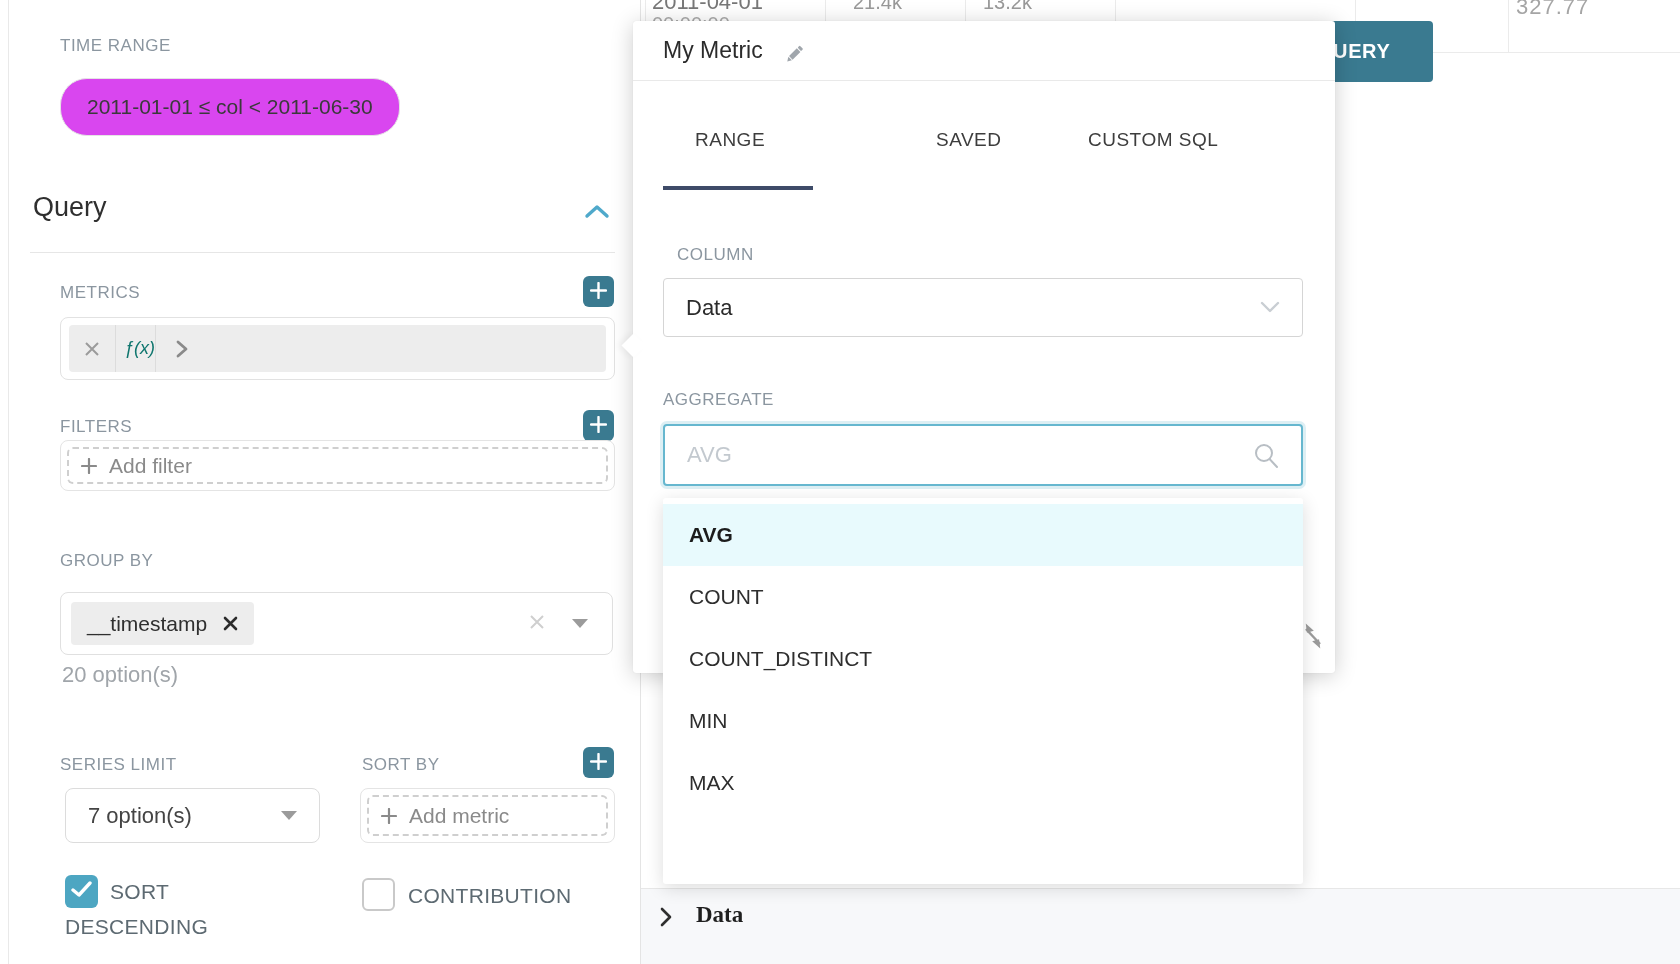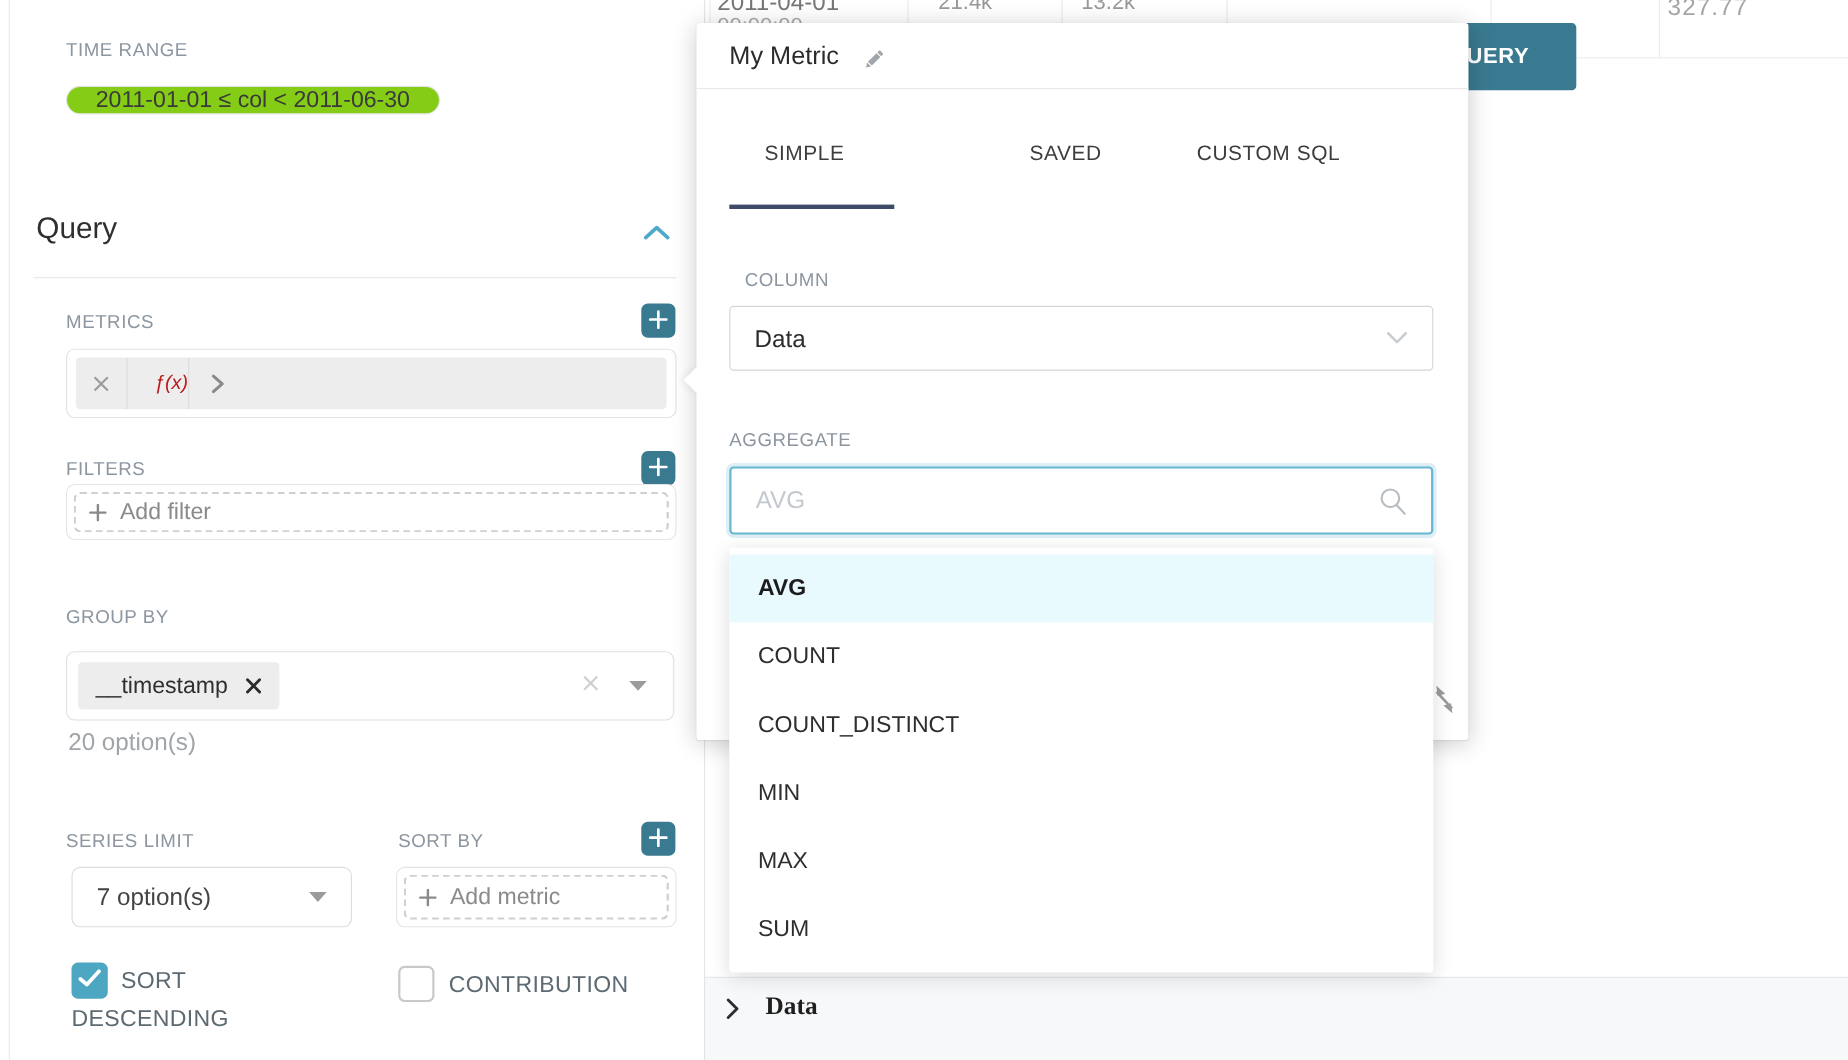--- a/index.html
+++ b/index.html
@@ -20,38 +20,38 @@
     display:flex;align-items:center;justify-content:center;z-index:5;border:none;cursor:pointer;
   }
   .data-band{
     position:absolute;left:641px;right:0;top:888px;bottom:0;background:#f7f8fa;
     border-top:1px solid #e7e7e7;z-index:2;
   }
   .data-chevron{position:absolute;left:658px;top:906px;}
   
   .lp-label{position:absolute;color:#8b96a0;font-size:17px;letter-spacing:.5px;z-index:4;}
   .pill{
-    position:absolute;left:60px;top:78px;padding:0 26px;background:#84cc16;border:1px solid #e4e4e4;
+    position:absolute;left:60px;top:78px;padding:16px 26px;background:#d946ef;border:1px solid #e4e4e4;
     border-radius:27px;font-size:21px;color:#3a3a3a;z-index:4;
   }
   .query-title{position:absolute;left:33px;top:192px;font-size:27px;color:#2f2f2f;z-index:4;}
   .q-divider{position:absolute;left:30px;top:252px;width:585px;height:1px;background:#e6e6e6;z-index:4;}
   .plus-btn{
     position:absolute;width:31px;height:31px;background:#3a7a90;border-radius:6px;z-index:4;
     display:flex;align-items:center;justify-content:center;cursor:pointer;border:none;
   }
   .metric-box{
     position:absolute;left:60px;top:317px;width:555px;height:63px;background:#fff;
     border:1px solid #e2e2e2;border-radius:8px;z-index:4;display:flex;align-items:center;padding:0 8px;box-sizing:border-box;
   }
   .metric-pill{
     flex:1;height:47px;background:#ededed;border-radius:4px;display:flex;align-items:center;overflow:hidden;
   }
   .metric-x{width:46px;height:100%;display:flex;align-items:center;justify-content:center;border-right:1px solid #dcdcdc;cursor:pointer;}
-  .metric-fx{font-style:italic;font-size:18px;color:#b91c1c;margin-left:24px;}
+  .metric-fx{font-style:italic;font-size:18px;color:#0f766e;margin-left:8px;}
   .metric-name{font-size:21px;color:#2f2f2f;margin-left:10px;flex:1;}
   .metric-arrow{width:52px;height:100%;display:flex;align-items:center;justify-content:center;border-left:1px solid #dcdcdc;cursor:pointer;}
   .outer-add{
     position:absolute;background:#fff;border:1px solid #e4e4e4;border-radius:8px;z-index:4;box-sizing:border-box;padding:6px;
   }
   .dashed-add{
     width:100%;height:100%;border:2px dashed #cfcfcf;border-radius:6px;display:flex;align-items:center;
     color:#8a8a8a;font-size:21px;box-sizing:border-box;cursor:pointer;
   }
   .dashed-add .plus-glyph{margin:0 12px 0 12px;display:flex;}
@@ -257,21 +257,21 @@
     <svg width="22" height="22" viewBox="0 0 22 22">
       <g transform="rotate(45 11 11)" fill="#a0a6ac">
         <rect x="9" y="1" width="5" height="3" rx="1"></rect>
         <rect x="9" y="5" width="5" height="11"></rect>
         <path d="M9 17h5l-2.5 4z"></path>
       </g>
     </svg>
   </span>
   <div class="pop-head-divider"></div>
 
-  <div class="tab" style="left:62px;">SIMPLE</div>
+  <div class="tab" style="left:62px;">RANGE</div>
   <div class="tab" style="left:303px;">SAVED</div>
   <div class="tab" style="left:455px;">CUSTOM SQL</div>
   <div class="tab-underline"></div>
 
   <div class="pop-label" style="left:44px;top:224px;">COLUMN</div>
   <div class="cost-select">
     <span>Data</span>
     <span class="chev">
       <svg width="20" height="13" viewBox="0 0 20 13">
           <polyline points="2,2 10,10 18,2" fill="none" stroke="#c9ced3" stroke-width="2.4" stroke-linecap="round" stroke-linejoin="round"></polyline>
@@ -298,14 +298,13 @@
     </svg>
   </span>
 </div>
 
 <div class="agg-dropdown">
   <div class="agg-item hl">AVG</div>
   <div class="agg-item">COUNT</div>
   <div class="agg-item">COUNT_DISTINCT</div>
   <div class="agg-item">MIN</div>
   <div class="agg-item">MAX</div>
-  <div class="agg-item">SUM</div>
 </div>
 
 </body></html>

